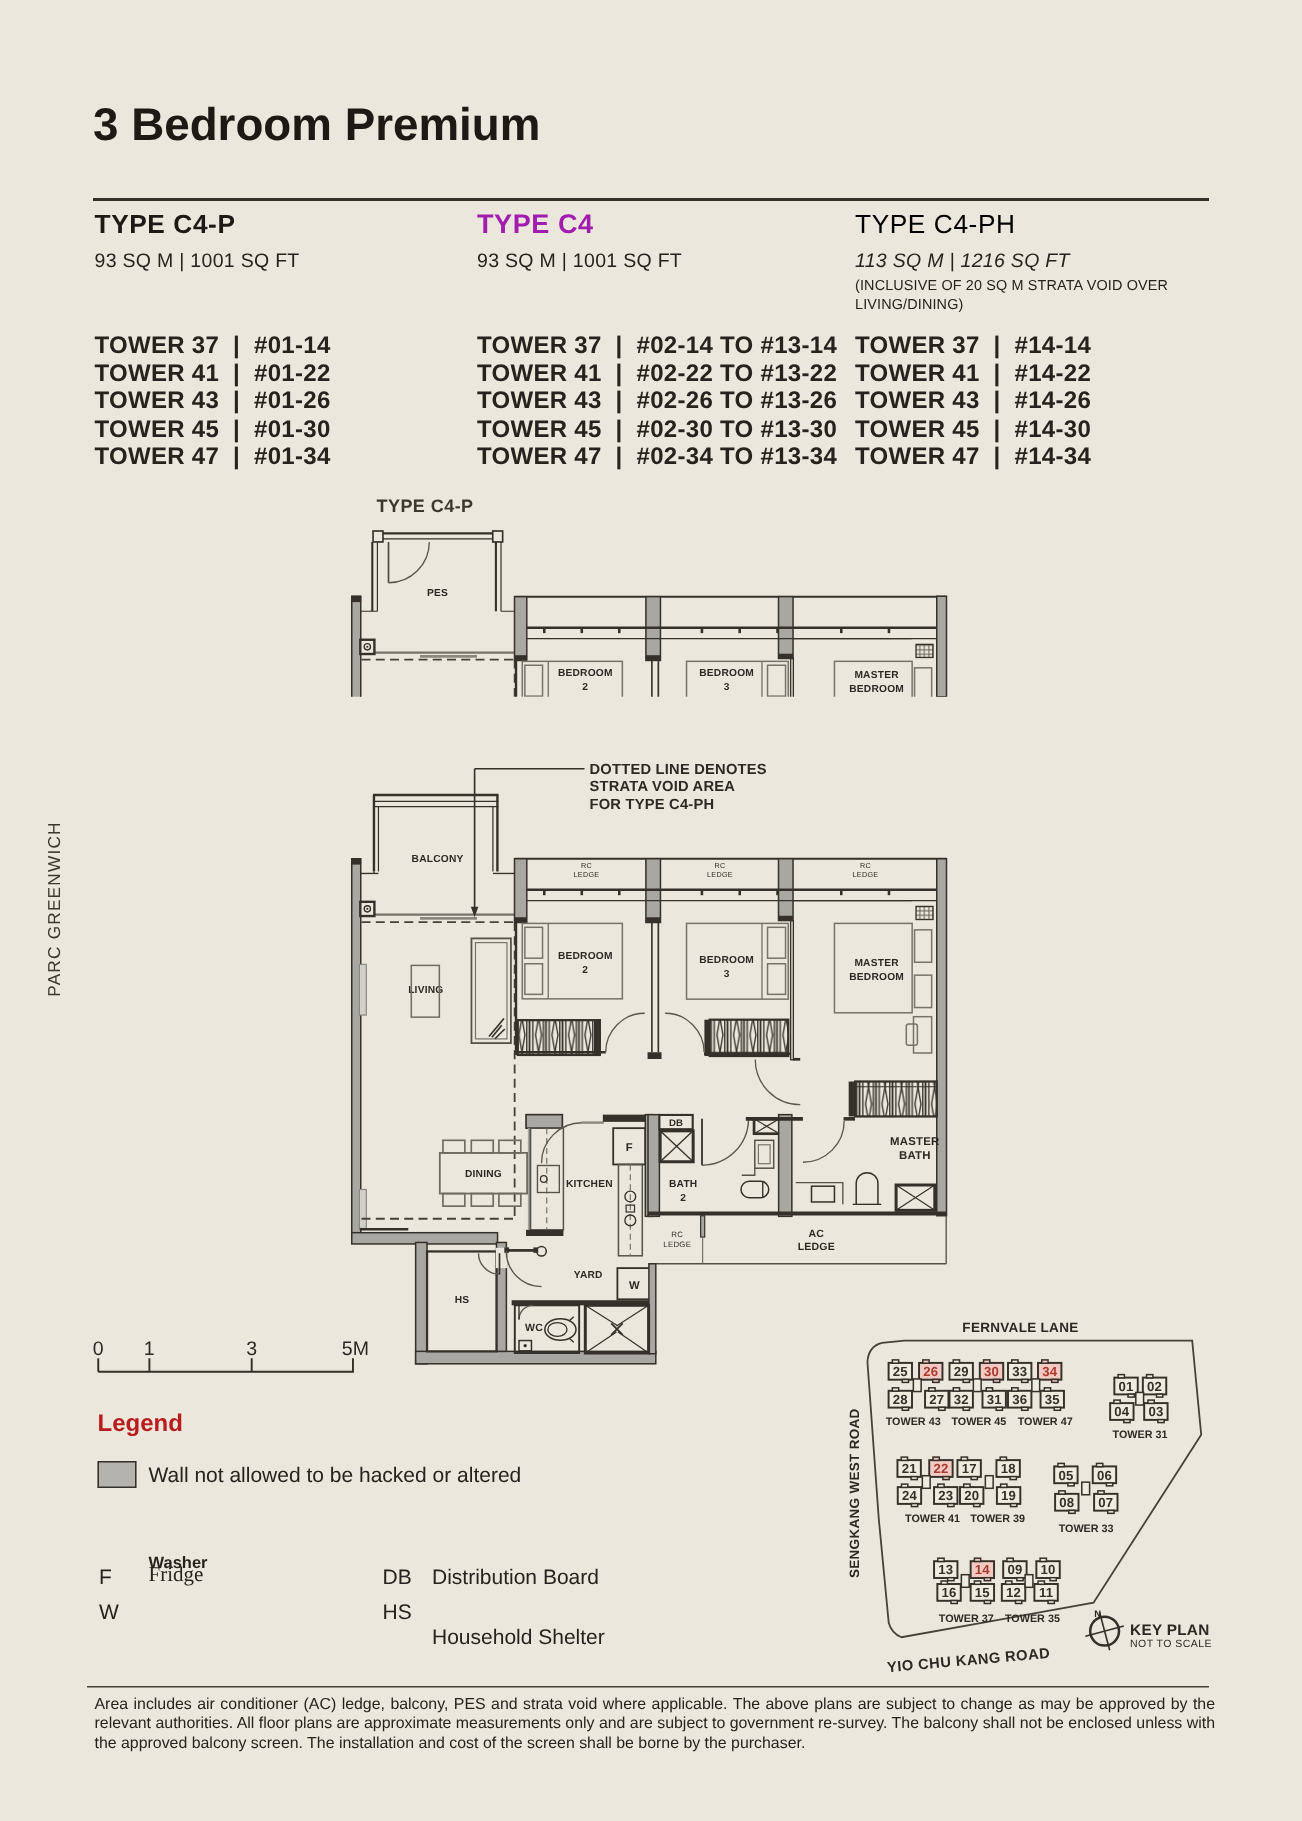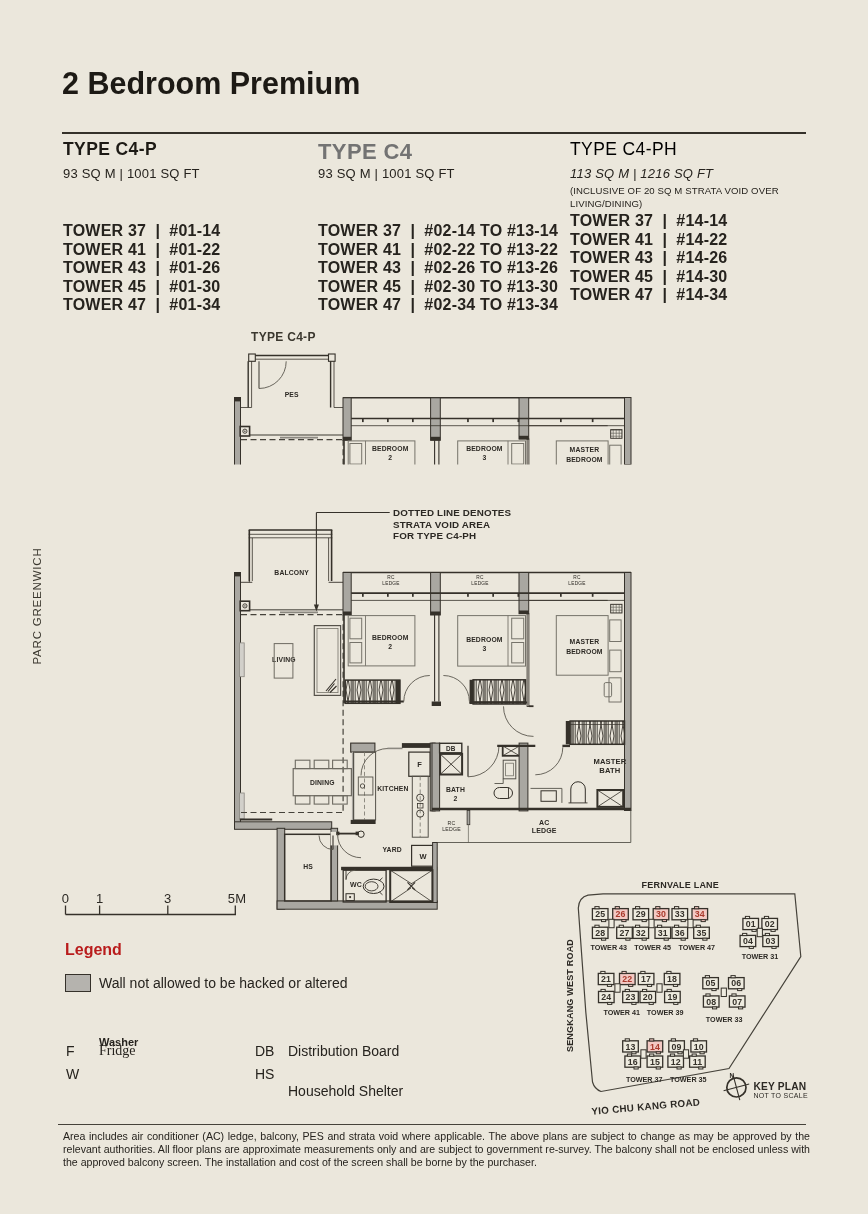--- a/index.html
+++ b/index.html
@@ -2,55 +2,55 @@
 <html><head><meta charset="utf-8"><title>3 Bedroom Premium</title>
 <style>
 html,body{margin:0;padding:0;}
 *{-webkit-font-smoothing:antialiased;}
 body{width:868px;height:1214px;background:#ebe7dc;font-family:"Liberation Sans",sans-serif;position:relative;overflow:hidden;color:#26231e;}
 .abs{position:absolute;}
 .towers div{font-size:16px;font-weight:bold;letter-spacing:0.2px;line-height:18.6px;white-space:nowrap;}
 </style></head>
 <body>
 
-<div class="abs" style="left:62px;top:66px;font-size:30.5px;font-weight:bold;letter-spacing:0px;color:#1d1a15;">2 Bedroom Premium</div>
+<div class="abs" style="left:62px;top:66px;font-size:30.5px;font-weight:bold;letter-spacing:0px;color:#1d1a15;">3 Bedroom Premium</div>
 
 <div class="abs" style="left:62px;top:132px;width:744px;height:1.6px;background:#35312a;"></div>
 
 <div class="abs" style="left:63px;top:139px;font-size:17.5px;font-weight:bold;letter-spacing:0.4px;color:#1d1a15;">TYPE C4-P</div>
 
 <div class="abs" style="left:63px;top:166px;font-size:13px;letter-spacing:0.2px;">93 SQ M | 1001 SQ FT</div>
 
 <div class="abs towers" style="left:63px;top:222px;">
 <div>TOWER 37&nbsp; |&nbsp; #01-14</div>
 <div>TOWER 41&nbsp; |&nbsp; #01-22</div>
 <div>TOWER 43&nbsp; |&nbsp; #01-26</div>
 <div>TOWER 45&nbsp; |&nbsp; #01-30</div>
 <div>TOWER 47&nbsp; |&nbsp; #01-34</div>
 </div>
 
-<div class="abs" style="left:318px;top:139px;font-size:22px;font-weight:bold;letter-spacing:0.4px;color:#737373;">TYPE C4</div>
+<div class="abs" style="left:318px;top:139px;font-size:18px;font-weight:bold;letter-spacing:0.4px;color:#a21caf;">TYPE C4</div>
 
 <div class="abs" style="left:318px;top:166px;font-size:13px;letter-spacing:0.2px;">93 SQ M | 1001 SQ FT</div>
 
 <div class="abs towers" style="left:318px;top:222px;">
 <div>TOWER 37&nbsp; |&nbsp; #02-14 TO #13-14</div>
 <div>TOWER 41&nbsp; |&nbsp; #02-22 TO #13-22</div>
 <div>TOWER 43&nbsp; |&nbsp; #02-26 TO #13-26</div>
 <div>TOWER 45&nbsp; |&nbsp; #02-30 TO #13-30</div>
 <div>TOWER 47&nbsp; |&nbsp; #02-34 TO #13-34</div>
 </div>
 
 <div class="abs" style="left:570px;top:139px;font-size:17.5px;font-weight:normal;letter-spacing:0.4px;color:#000000;">TYPE C4-PH</div>
 
 <div class="abs" style="left:570px;top:166px;font-size:13px;letter-spacing:0.2px;font-style:italic;">113 SQ M | 1216 SQ FT</div>
 
 <div class="abs" style="left:570px;top:185px;font-size:9.6px;letter-spacing:0.1px;line-height:12.5px;">(INCLUSIVE OF 20 SQ M STRATA VOID OVER<br>LIVING/DINING)</div>
 
-<div class="abs towers" style="left:570px;top:212px;">
+<div class="abs towers" style="left:570px;top:222px;">
 <div>TOWER 37&nbsp; |&nbsp; #14-14</div>
 <div>TOWER 41&nbsp; |&nbsp; #14-22</div>
 <div>TOWER 43&nbsp; |&nbsp; #14-26</div>
 <div>TOWER 45&nbsp; |&nbsp; #14-30</div>
 <div>TOWER 47&nbsp; |&nbsp; #14-34</div>
 </div>
 
 <div class="abs" style="left:251px;top:330px;font-size:12px;font-weight:600;letter-spacing:0.3px;color:#3b382f;">TYPE C4-P</div>
 
 <div class="abs" style="left:37px;top:606px;transform:translate(-50%,-50%) rotate(-90deg);font-size:11.5px;letter-spacing:0.8px;color:#3a372e;white-space:nowrap;">PARC GREENWICH</div>

